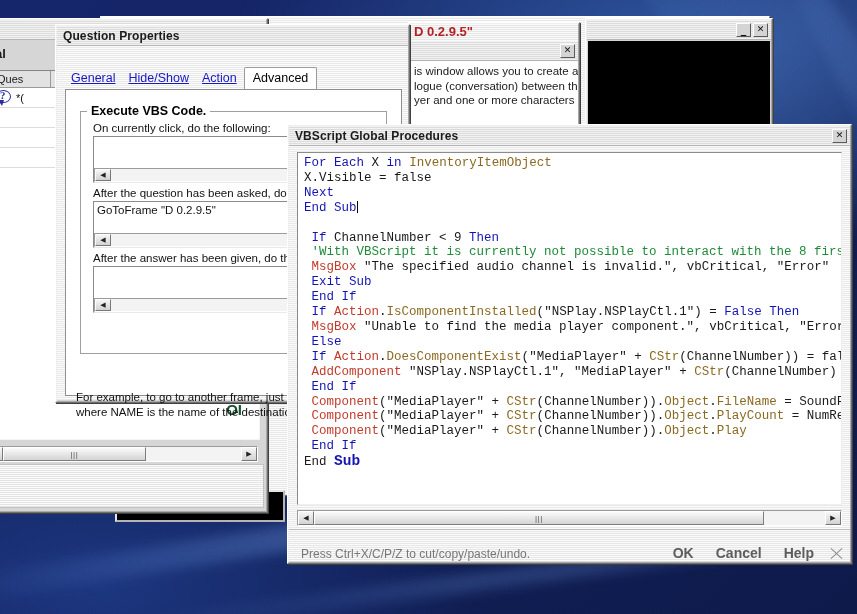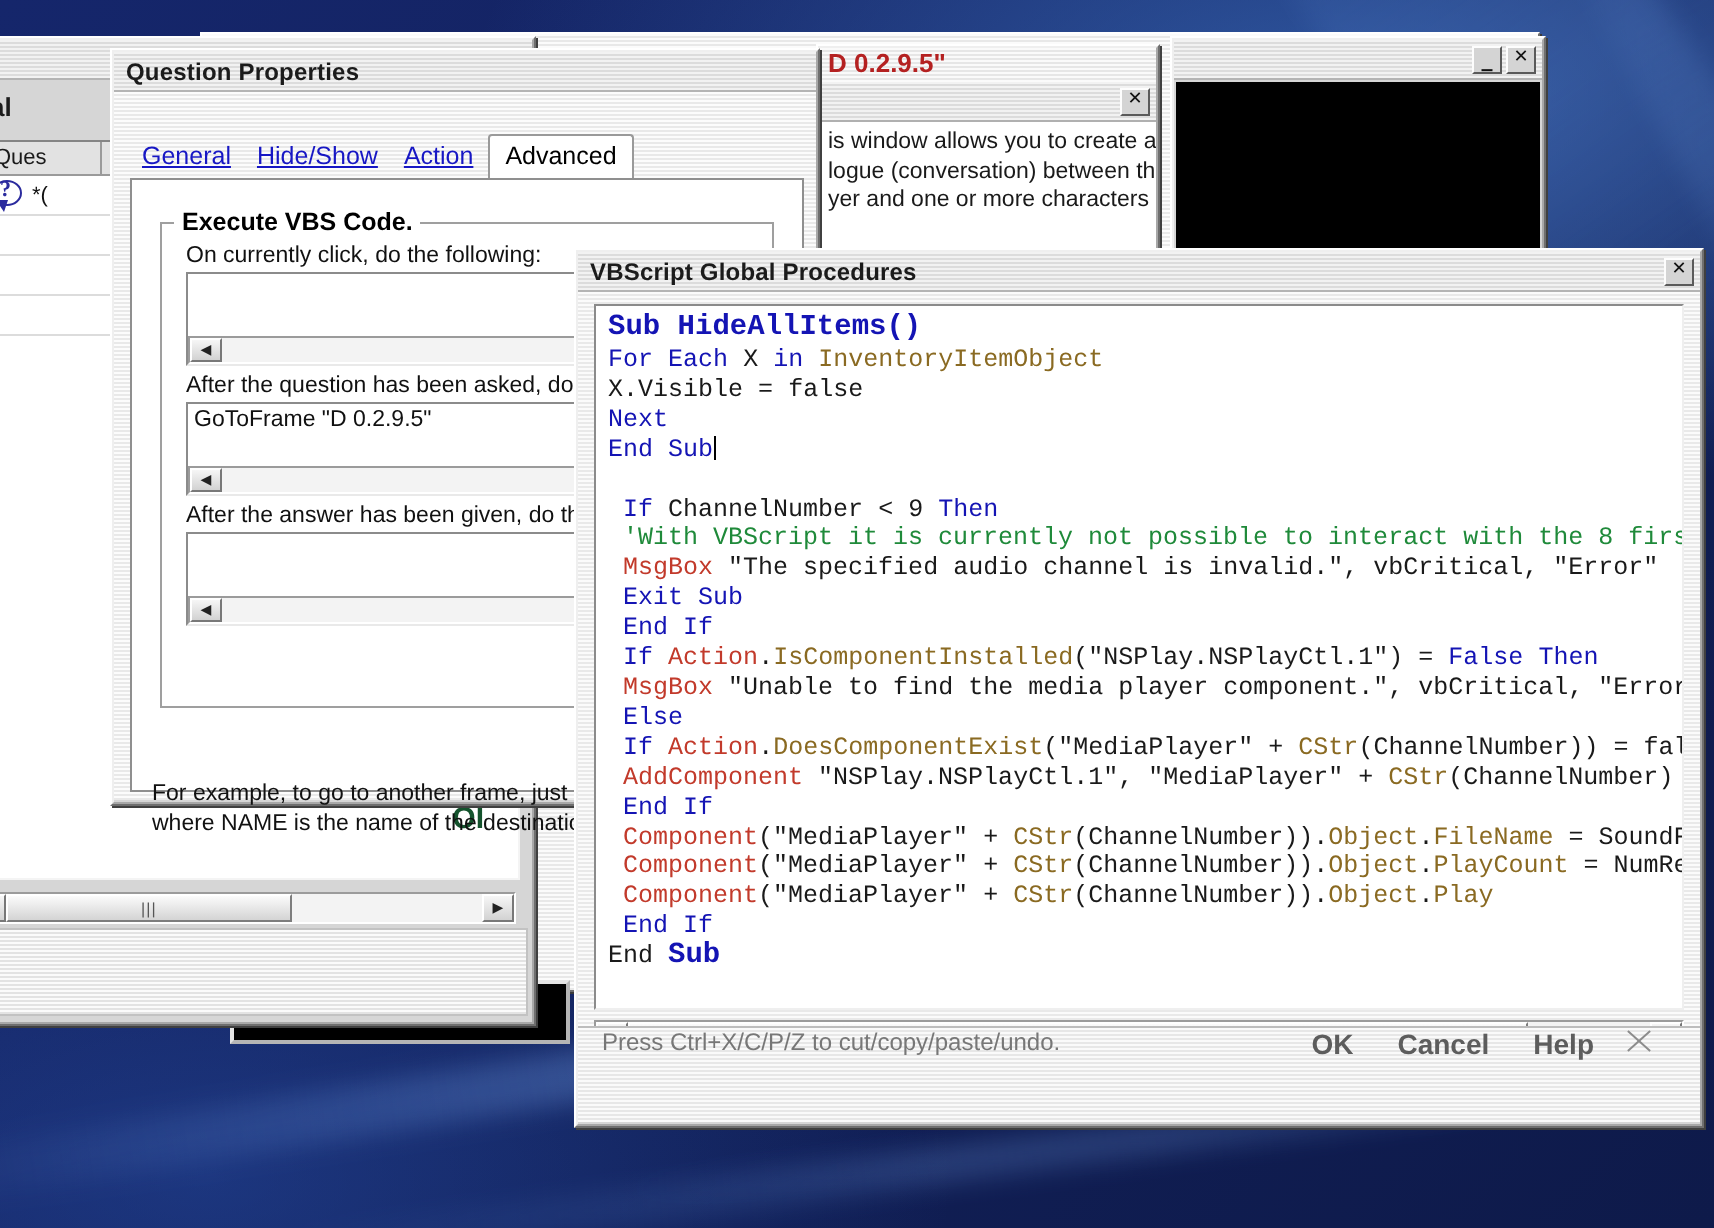--- a/index.html
+++ b/index.html
@@ -331,24 +331,24 @@
   .obj  { color: #8a6a22; }
   .plain{ color: #1a1a1a; }
   .caret {
     display: inline-block; width: 1px; height: 12px;
     background: #000; vertical-align: -2px;
   }
 
   #vbs-hscroll { position: absolute; left: 8px; right: 8px; top: 364px; }
 
   .statusbar {
-    position: absolute; left: 0; right: 0; bottom: 0; height: 48px;
+    position: absolute; left: 0; right: 0; bottom: 0; height: 32px;
     border-top: 1px solid #bdbdbd;
-    display: flex; align-items: flex-start;
-    padding: 0 23px 0 12px;
+    display: flex; align-items: flex-end;
+    padding: 0 6px 0 12px;
     background: repeating-linear-gradient(180deg,#fafafa 0 1px,#e7e7e7 1px 2px);
   }
   .statusbar .hint { font-size: 12px; color: #777; flex: 1; white-space: nowrap; }
   .statusbar .act {
     font-size: 14px; font-weight: bold; color: #5d5d5d;
     margin-left: 22px; cursor: pointer;
   }
   .grip {
     width: 14px; height: 14px; margin-left: 16px; position: relative;
   }
@@ -505,21 +505,20 @@
 
   <div class="win" id="vbs-win">
     <div class="win-inner">
       <div class="titlebar">
         <div class="ttl">VBScript Global Procedures</div>
         <div class="tbtn">✕</div>
       </div>
       <div class="body">
 
         <div class="code-area" id="code-area">
-            <div class="code-line big">Sub HideAllItems()</div>
             <div class="code-line"><span class="kw">For</span><span class="plain"> </span><span class="kw">Each</span><span class="plain"> </span><span class="plain">X</span><span class="plain"> </span><span class="kw">in</span><span class="plain"> </span><span class="obj">InventoryItemObject</span></div>
             <div class="code-line"><span class="plain">X</span><span class="plain">.</span><span class="plain">Visible</span><span class="plain"> = </span><span class="plain">false</span></div>
             <div class="code-line"><span class="kw">Next</span></div>
             <div class="code-line"><span class="kw">End</span><span class="plain"> </span><span class="kw">Sub</span><span class="caret"></span></div>
             <div class="code-line">&nbsp;</div>
             <div class="code-line"><span class="plain"> </span><span class="kw">If</span><span class="plain"> </span><span class="plain">ChannelNumber</span><span class="plain"> &lt; 9 </span><span class="kw">Then</span></div>
             <div class="code-line"><span class="com"> 'With VBScript it is currently not possible to interact with the 8 first audi</span></div>
             <div class="code-line"><span class="plain"> </span><span class="fn">MsgBox</span><span class="plain"> </span><span class="str">"The specified audio channel is invalid."</span><span class="plain">, </span><span class="plain">vbCritical</span><span class="plain">, </span><span class="str">"Error"</span></div>
             <div class="code-line"><span class="plain"> </span><span class="kw">Exit</span><span class="plain"> </span><span class="kw">Sub</span></div>
             <div class="code-line"><span class="plain"> </span><span class="kw">End</span><span class="plain"> </span><span class="kw">If</span></div>

